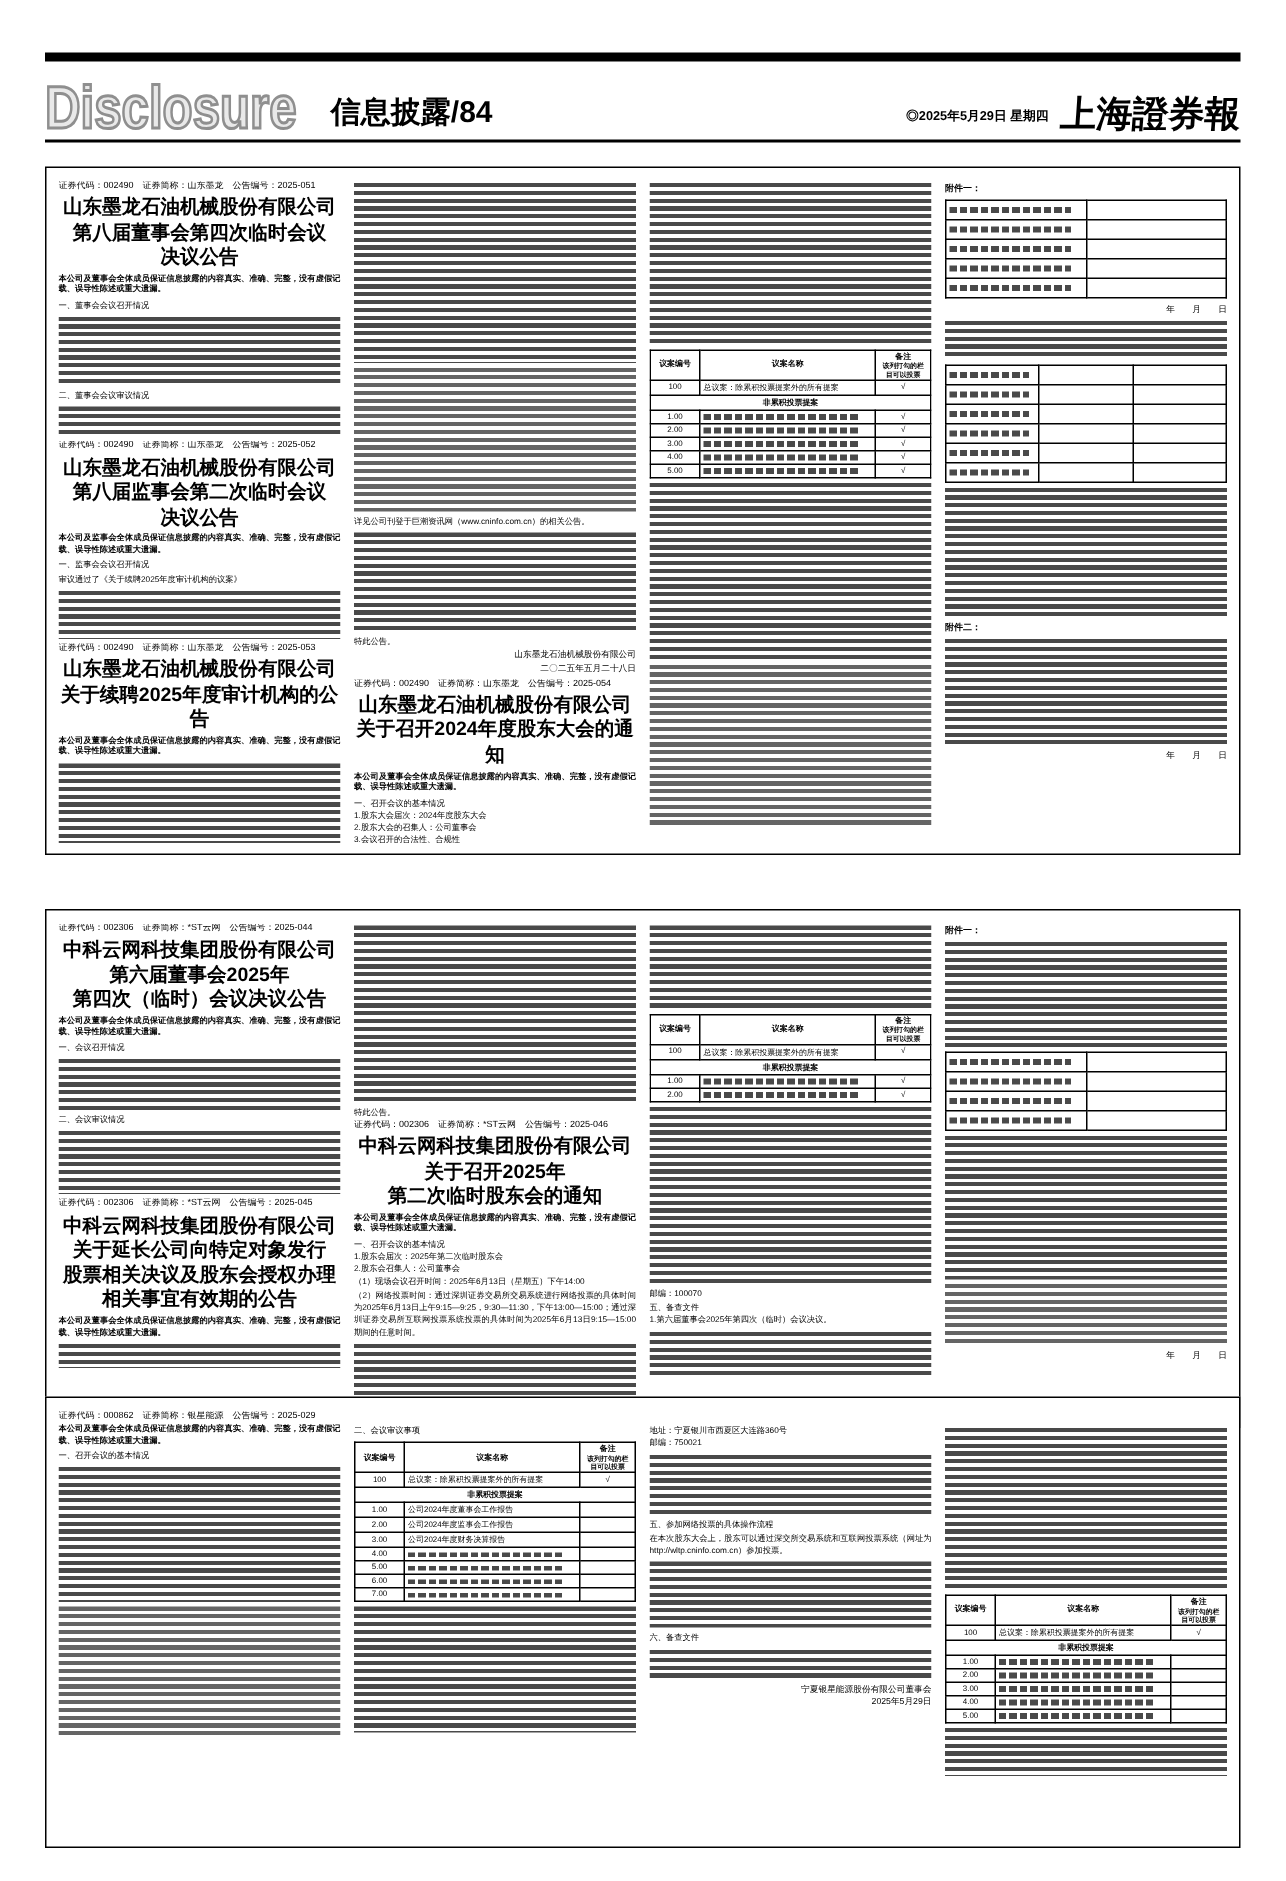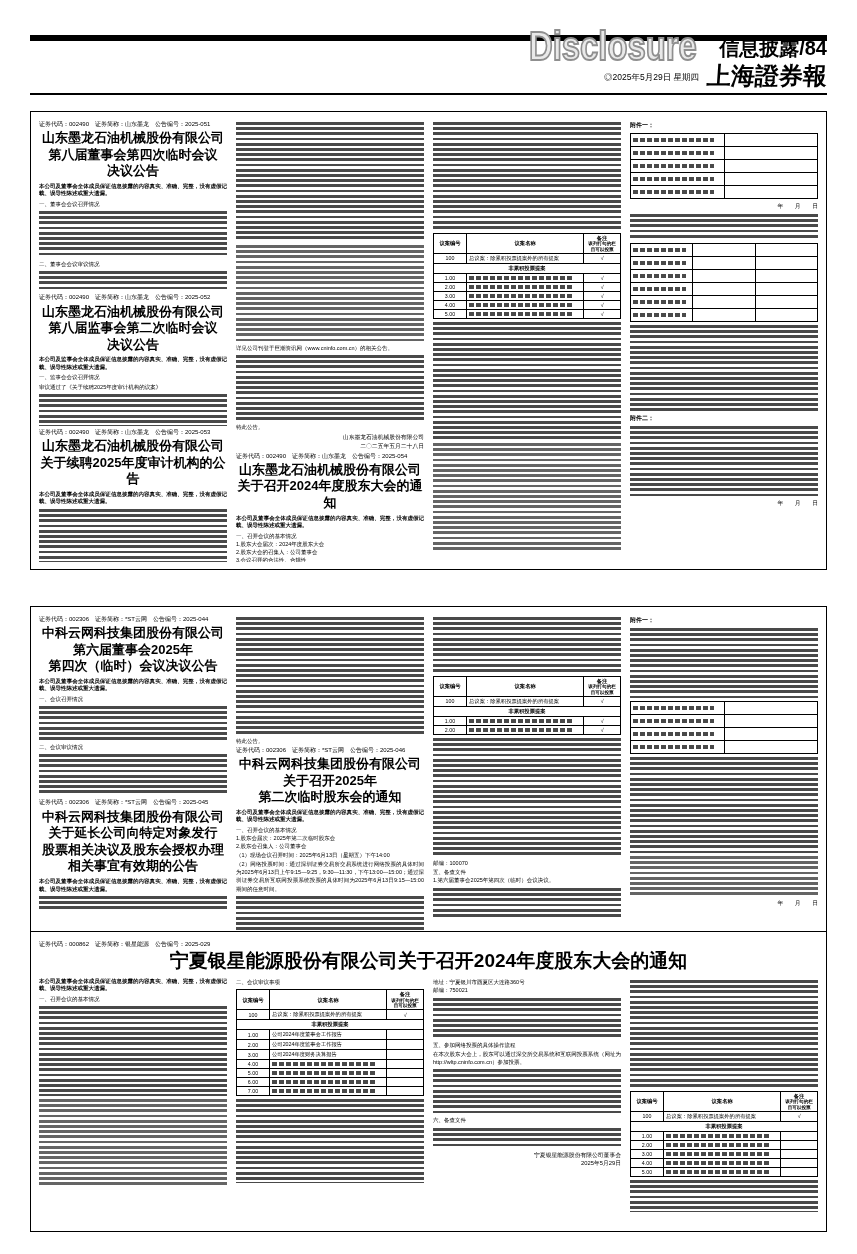--- a/index.html
+++ b/index.html
@@ -1,27 +1,27 @@
 <!DOCTYPE html>
 <html><head>
 <meta charset="utf-8">
 <style>
   html,body{margin:0;padding:0;background:#fff;}
   .page{position:relative;width:857px;height:1254px;background:#fff;overflow:hidden;
         font-family:"Liberation Sans",sans-serif;color:#000;}
   
   .topbar{position:absolute;left:30px;top:35px;width:797px;height:6px;background:#000;}
   .hdr{position:absolute;left:30px;top:45px;width:797px;height:50px;border-bottom:2px solid #000;
-       display:flex;align-items:flex-end;justify-content:flex-end;padding-bottom:3px;box-sizing:border-box;flex-direction:column;}
+       display:flex;align-items:flex-end;justify-content:space-between;padding-bottom:3px;box-sizing:border-box;}
   .hdr-left{display:flex;align-items:flex-end;gap:14px;}
   .masthead{font-size:40px;font-weight:bold;letter-spacing:0;line-height:.9;
             color:#e9e9e9;-webkit-text-stroke:2px #8f8f8f;transform:scaleX(.82);transform-origin:left bottom;white-space:nowrap;}
   .section-label{font-size:20px;font-weight:bold;white-space:nowrap;margin-left:-28px;margin-bottom:2px;}
   .hdr-right{display:flex;align-items:flex-end;gap:8px;padding-bottom:2px;}
-  .dateline{font-size:8.5px;font-weight:normal;white-space:nowrap;margin-bottom:4px;}
+  .dateline{font-size:8.5px;font-weight:bold;white-space:nowrap;margin-bottom:4px;}
   .papername{font-family:"DejaVu Serif",serif;font-weight:bold;font-size:24px;line-height:1;white-space:nowrap;
              transform:skewX(-4deg);}
   
   .band{position:absolute;left:30px;width:797px;border:1px solid #000;background:#fff;
         padding:7px 8px;box-sizing:border-box;overflow:hidden;}
   .band-a{top:111px;height:459px;}
   .band-b{top:578px;height:346px;margin-top:28px;}
   .band-c{top:931px;height:301px;}
   .cols{display:grid;grid-template-columns:repeat(4,1fr);gap:9px;height:100%;}
   .col{overflow:hidden;min-width:0;}
@@ -390,21 +390,20 @@
           </table>
         <div class="tx" style="height:96px"></div>
         <div class="tx lt" style="height:40px"></div>
         <div class="blankdate">年　　月　　日</div>
       </div>
     </div>
   </div>
 
   <div class="band band-c">
     <div class="codes">证券代码：000862　证券简称：银星能源　公告编号：2025-029</div>
-    <div class="btitle-xl">宁夏银星能源股份有限公司关于召开2024年度股东大会的通知</div>
     <div class="cols" style="height:235px">
 
       <div class="col">
         <div class="lead">本公司及董事会全体成员保证信息披露的内容真实、准确、完整，没有虚假记载、误导性陈述或重大遗漏。</div>
         <div class="micro">一、召开会议的基本情况</div>
         <div class="tx" style="height:90px"></div>
         <div class="tx lt" style="height:86px"></div>
       </div>
 
       <div class="col">

